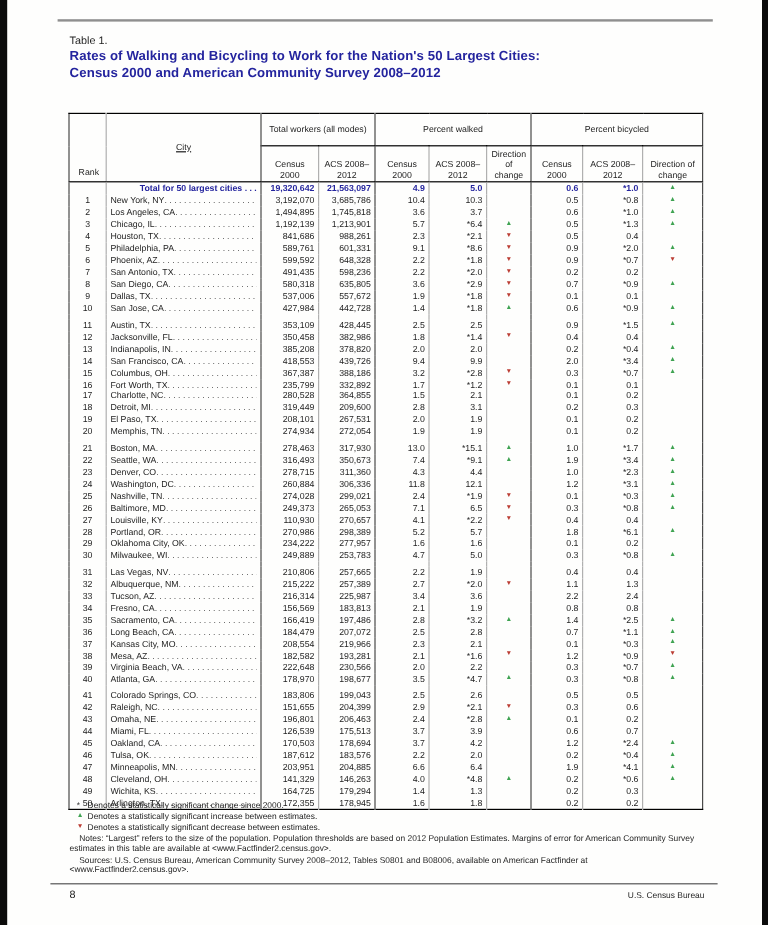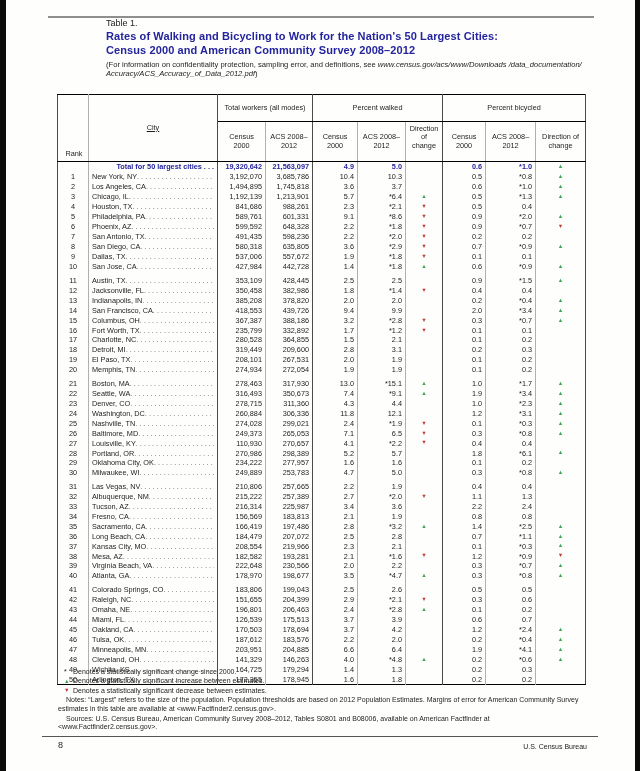--- a/index.html
+++ b/index.html
@@ -2,33 +2,33 @@
 <html><head>
 <meta charset="utf-8">
 <style>
   html,body{margin:0;padding:0;background:#e8e8e8;}
   .page{position:relative;width:640px;height:771px;background:#fefefd;overflow:hidden;
         font-family:"Liberation Sans", sans-serif;color:#1d1d1d;}
   .bar-left{position:absolute;left:0;top:0;width:6px;height:771px;background:#0b0b0b;}
   .bar-right{position:absolute;right:0;top:0;width:5px;height:771px;background:#0b0b0b;}
   .top-rule{position:absolute;left:48px;top:16px;width:546px;height:2px;background:#8f8f8f;}
 
-  .head{position:absolute;left:58px;top:18px;width:512px;margin-left:48px;}
+  .head{position:absolute;left:58px;top:29px;width:512px;}
   .tlabel{font-size:9px;margin-bottom:2px;}
   .title{font-size:11px;font-weight:bold;color:#24249e;line-height:13.5px;width:490px;letter-spacing:.1px;}
   .subtitle{margin-top:3px;font-size:7.6px;line-height:9px;width:508px;}
   .subtitle .it{font-style:italic;}
 
   table.data{position:absolute;left:57px;top:94px;width:528px;border-collapse:collapse;table-layout:fixed;
              font-size:7.3px;border:1px solid #4a4a4a;border-top:1px solid #000;border-bottom:1px solid #000;}
   th{font-weight:normal;font-size:7.3px;line-height:8.4px;padding:2px 3px;}
   .h-rank{vertical-align:bottom;text-align:center;padding:2px 2px 3px 4px;}
   .h-city{vertical-align:middle;text-decoration:underline;}
   .h-group{vertical-align:middle;text-align:center;height:22px;border-bottom:1px solid #000000;}
-  .h-sub{vertical-align:bottom;height:26px;padding-bottom:11px;}
+  .h-sub{vertical-align:bottom;height:26px;padding-bottom:1px;}
   .r{text-align:center;} .c{text-align:center;}
   .hb{border-bottom:1px solid #000;}
   .br-l{border-right:1px solid #b0b0b0;}
   .br-d{border-right:1px solid #4a4a4a;}
 
   td{padding:0 3px;height:9.8px;line-height:9.8px;white-space:nowrap;overflow:hidden;}
   .c-rank{text-align:center;}
   .c-num{text-align:right;}
   .c-dir{text-align:center;}
   .cityflex{display:flex;overflow:hidden;}
@@ -56,21 +56,20 @@
   <div class="bar-left"></div>
   <div class="bar-right"></div>
   <div class="top-rule"></div>
 
   <div class="head">
     <div class="tlabel">Table 1.</div>
     <div class="title">
       <div>Rates of Walking and Bicycling to Work for the Nation's 50 Largest Cities:</div>
       <div>Census 2000 and American Community Survey 2008–2012</div>
     </div>
-    <div class="subtitle"><span>(For information on confidentiality protection, sampling error, and definitions, see </span><span class="it">www.census.gov/acs/www/Downloads /data_documentation/ Accuracy/ACS_Accuracy_of_Data_2012.pdf</span><span>)</span></div>
   </div>
 
   <table class="data">
     <colgroup>
       <col style="width:31px">
         <col style="width:129px">
         <col style="width:48px">
         <col style="width:47px">
       <col style="width:45px">
         <col style="width:48px">

